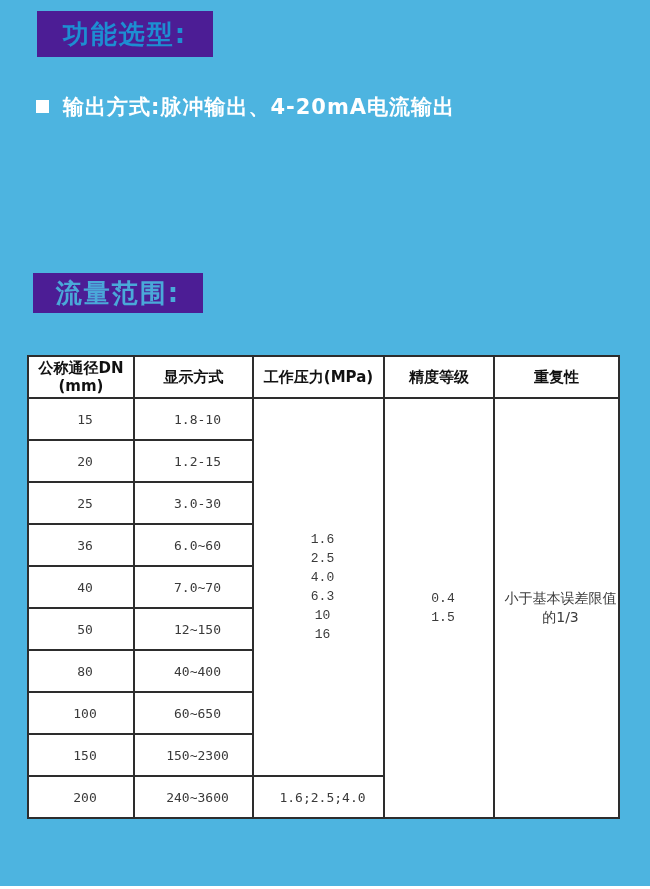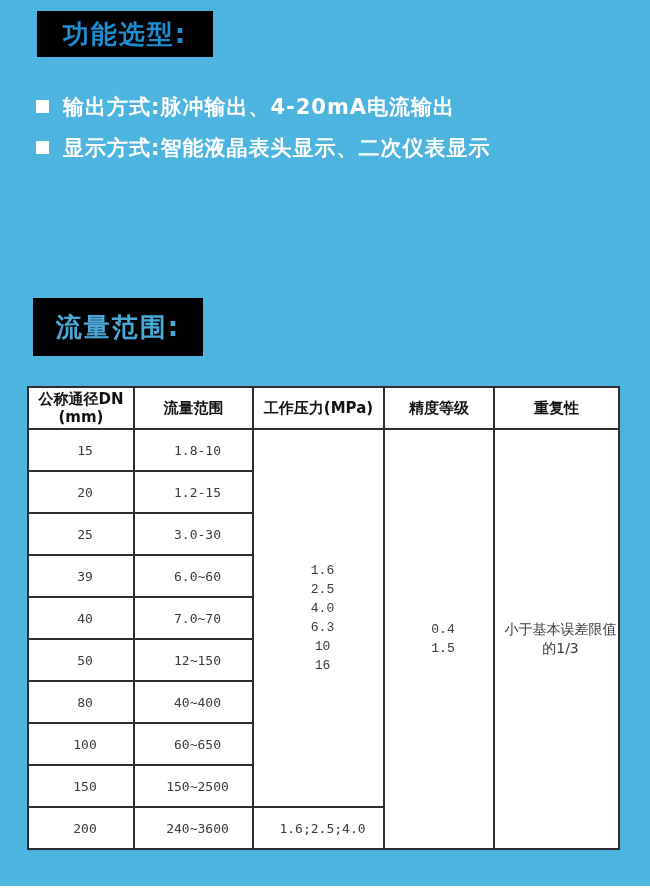--- a/index.html
+++ b/index.html
@@ -6,36 +6,36 @@
   .page {
     position: relative;
     width: 650px;
     height: 889px;
     background: #4db4e0;
     overflow: hidden;
     font-family: "DejaVu Sans", sans-serif;
   }
   .title-box {
     position: absolute;
-    background: #000000;
+    background: #4c1d95;
     display: flex;
     align-items: center;
     justify-content: center;
     font-weight: bold;
     font-size: 26px;
     letter-spacing: 2px;
   }
   .title-function {
     left: 37px; top: 11px;
     width: 176px; height: 46px;
     color: #1d8ed2;
   }
   .title-flow {
-    left: 33px; top: 298px;
-    width: 170px; height: 58px;
+    left: 33px; top: 273px;
+    width: 170px; height: 40px;
     color: #4aa9d9;
   }
   .bullet-list {
     position: absolute;
     left: 36px; top: 86px; text-align: right;
   }
   .bullet-row {
     display: flex;
     align-items: center;
     height: 41px;
@@ -48,21 +48,21 @@
   }
   .bullet-text {
     color: #ffffff;
     font-weight: bold;
     font-size: 21px;
     letter-spacing: 1px;
     white-space: nowrap;
   }
   table.spec {
     position: absolute;
-    left: 27px; top: 386px;
+    left: 27px; top: 355px;
     width: 591px;
     border-collapse: collapse;
     table-layout: fixed;
     background: #ffffff;
   }
   table.spec th, table.spec td {
     border: 2px solid #2d2d2d;
     text-align: center;
     vertical-align: middle;
     padding: 0;
@@ -103,24 +103,20 @@
 <div class="page">
 
   <div class="title-box title-function">
     <span>功能选型:</span>
   </div>
 
   <div class="bullet-list">
     <div class="bullet-row">
       <span class="bullet-square"></span>
       <span class="bullet-text">输出方式:脉冲输出、4-20mA电流输出</span>
-    </div>
-    <div class="bullet-row">
-      <span class="bullet-square"></span>
-      <span class="bullet-text">显示方式:智能液晶表头显示、二次仪表显示</span>
     </div>
   </div>
 
   <div class="title-box title-flow">
     <span>流量范围:</span>
   </div>
 
   <table class="spec">
     <colgroup>
       <col style="width:106px">
@@ -128,21 +124,21 @@
         <col style="width:131px">
         <col style="width:110px">
         <col style="width:125px">
     </colgroup>
     <thead>
       <tr>
         <th>
           <div>公称通径DN</div>
           <div>(mm)</div>
         </th>
-        <th>流量范围</th>
+        <th>显示方式</th>
         <th>工作压力(MPa)</th>
         <th>精度等级</th>
         <th>重复性</th>
       </tr>
     </thead>
     <tbody>
       <tr>
         <td>15</td>
         <td>1.8-10</td>
         <td class="pressure-cell" rowspan="9">
@@ -164,42 +160,42 @@
       </tr>
       <tr>
         <td>20</td>
         <td>1.2-15</td>
       </tr>
       <tr>
         <td>25</td>
         <td>3.0-30</td>
       </tr>
       <tr>
-        <td>39</td>
+        <td>36</td>
         <td>6.0~60</td>
       </tr>
       <tr>
         <td>40</td>
         <td>7.0~70</td>
       </tr>
       <tr>
         <td>50</td>
         <td>12~150</td>
       </tr>
       <tr>
         <td>80</td>
         <td>40~400</td>
       </tr>
       <tr>
         <td>100</td>
         <td>60~650</td>
       </tr>
       <tr>
         <td>150</td>
-        <td>150~2500</td>
+        <td>150~2300</td>
       </tr>
       <tr>
         <td>200</td>
         <td>240~3600</td>
         <td>1.6;2.5;4.0</td>
       </tr>
     </tbody>
   </table>
 
   <div class="bottom-strip"></div>

